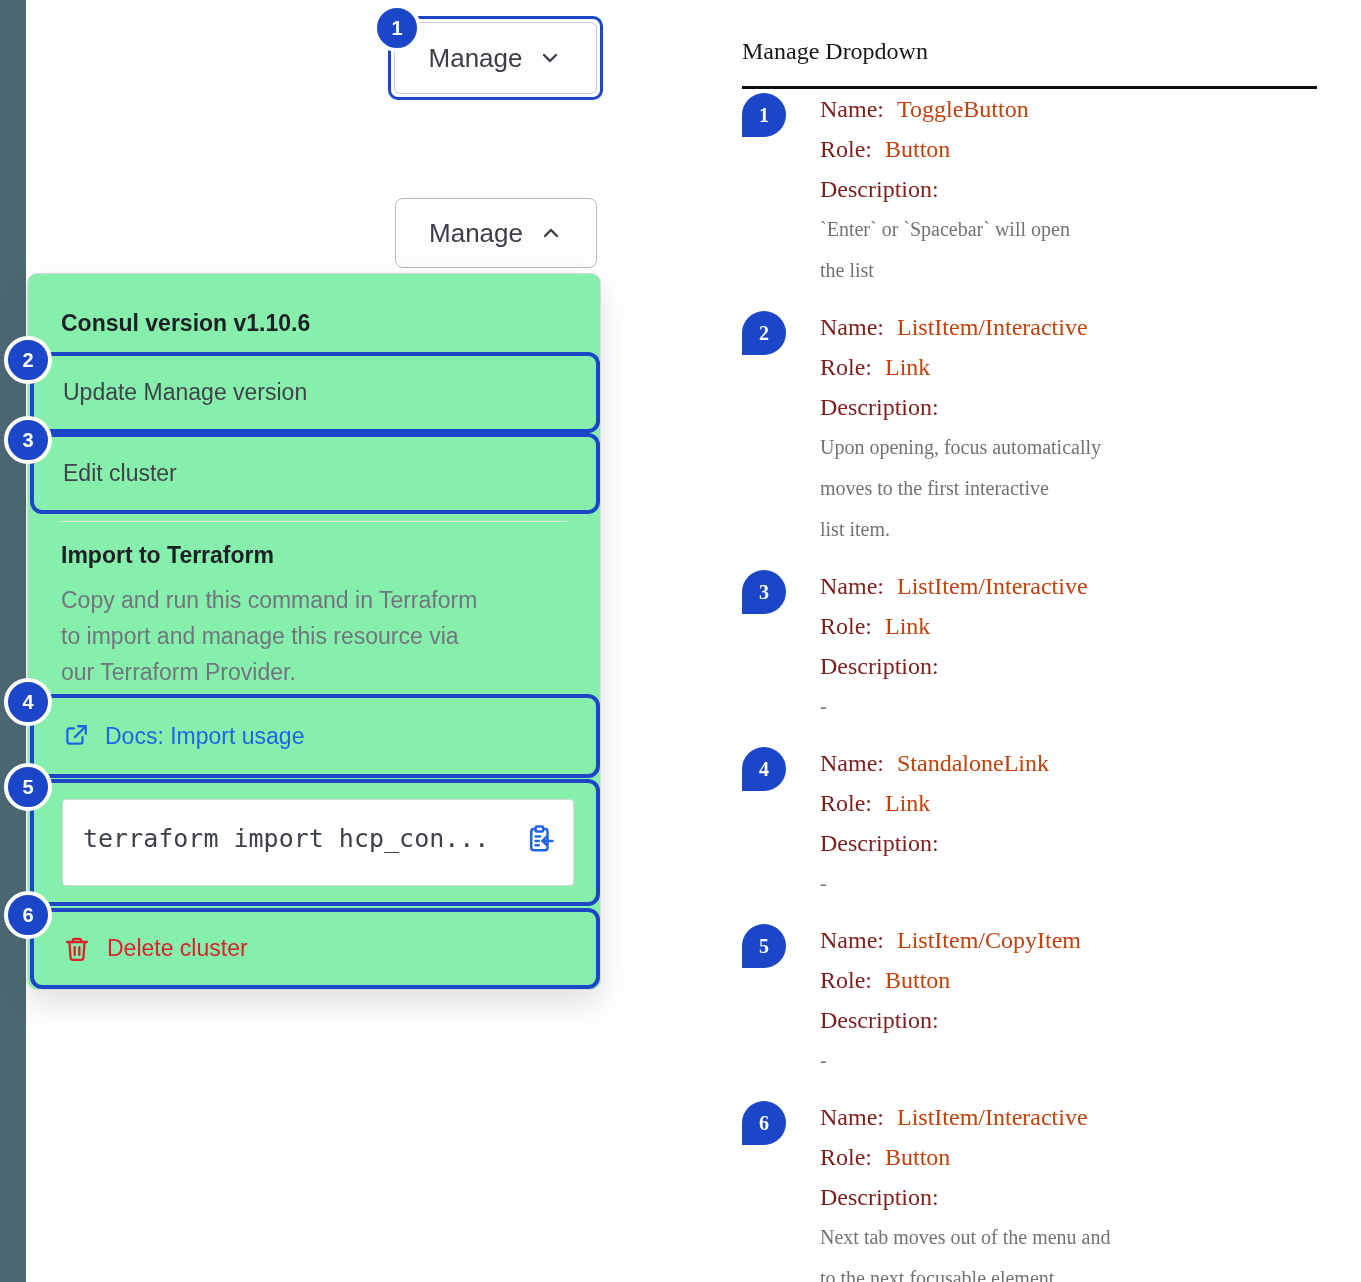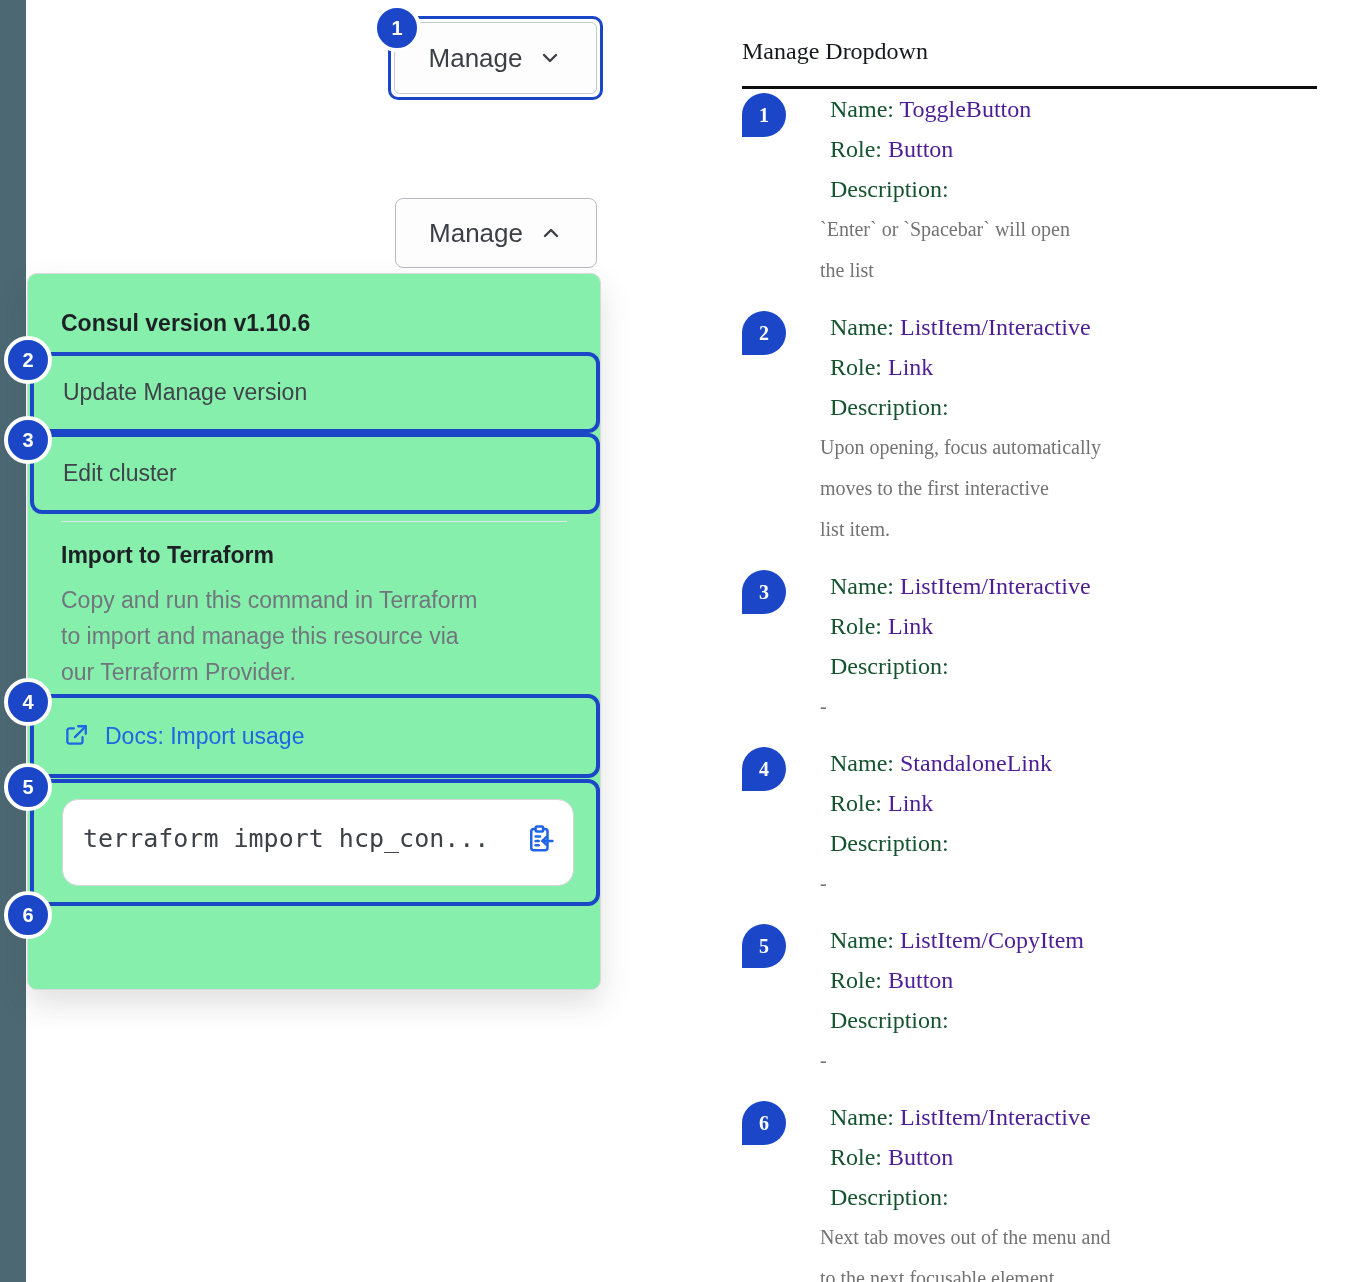--- a/index.html
+++ b/index.html
@@ -33,21 +33,21 @@
   .fb-4 { top:420px; height:84px; }
   .fb-5 { top:505px; height:127px; }
   .fb-6 { top:634px; height:81px; }
   .menu-item-label { padding-left:29px; font-size:23px; color:#3f434a; }
   .divider { position:absolute; left:33px; right:33px; top:247px; height:1px; background:#e4e6e9; }
   .para { position:absolute; left:33px; top:308px; width:510px; font-size:23px; line-height:36px;
           color:#71767d; white-space:pre-line; }
   .link-row { display:flex; align-items:center; gap:16px; padding-left:29px; color:#2065e6;
               font-size:23px; }
   .code-field { margin-left:28px; width:512px; height:87px; border:1px solid #d4d6da;
-                border-radius:16px; background:#ffffff; display:flex; align-items:center;
+                border-radius:4px; background:#ffffff; display:flex; align-items:center;
                 padding:0 18px 8px 20px; }
   .code-text { font-family:"DejaVu Sans Mono", monospace; font-size:25px; color:#3d4148; flex:1; }
   .delete-row { display:flex; align-items:center; gap:16px; padding-left:29px; color:#d7242c;
                 font-size:23px; }
 
   
   .badge-left { position:absolute; width:48px; height:48px; border-radius:50%;
                 background:#1b46c8; border:4px solid #ffffff;
                 display:flex; align-items:center; justify-content:center;
                 color:#ffffff; font-size:20px; font-weight:bold; z-index:5; }
@@ -57,22 +57,22 @@
 
   
   .legend { position:absolute; left:742px; top:36px; width:575px;
             font-family:Liberation Serif, serif; }
   .legend-title { font-size:24px; color:#16181b; line-height:30px; }
   .legend-hr { height:3px; background:#0c0d0e; margin-top:20px; }
   .entry { display:flex; gap:34px; margin-bottom:16px; }
   .entry:first-of-type { margin-top:20px; }
   .entry-text { width:500px; }
   .kv { font-size:24px; line-height:40px; white-space:nowrap; }
-  .kv .lab { color:#14532d;margin-left:10px; }
-  .kv .val { color:#4c1d95; }
+  .kv .lab { color:#7f1d1d; }
+  .kv .val { color:#c2410c;margin-left:7px; }
   .desc { font-size:20px; line-height:41px; color:#737373; white-space:pre-line; }
 
   svg { display:block; }
 </style>
 </head>
 <body>
 
 <div class="stage">
 
   <div class="edge-bar"></div>
@@ -140,20 +140,34 @@
             <line x1="8.5" y1="10" x2="12" y2="10"></line>
             <line x1="8.5" y1="13.5" x2="11" y2="13.5"></line>
             <line x1="8.5" y1="17" x2="11" y2="17"></line>
             <line x1="22" y1="13.5" x2="14" y2="13.5"></line>
             <polyline points="17 10.5 14 13.5 17 16.5"></polyline>
           </svg>
         </span>
       </div>
     </div>
 
+    <div class="focus-box fb-6">
+      <span class="delete-row">
+        <span>
+          <svg width="28" height="28" viewBox="0 0 24 24" fill="none" stroke="#d7242c" stroke-width="2" stroke-linecap="round" stroke-linejoin="round">
+            <path d="M3.5 6h17"></path>
+            <path d="M8.5 6V4.5a1.2 1.2 0 0 1 1.2-1.2h4.6a1.2 1.2 0 0 1 1.2 1.2V6"></path>
+            <path d="M5.5 6l1 13.5a2 2 0 0 0 2 1.8h7a2 2 0 0 0 2-1.8l1-13.5"></path>
+            <line x1="10" y1="10.5" x2="10" y2="17"></line>
+            <line x1="14" y1="10.5" x2="14" y2="17"></line>
+          </svg>
+        </span>
+        <span>Delete cluster</span>
+      </span>
+    </div>
   </div>
 
   <div class="badge-left" style="left:373px; top:4px;">1</div>
   <div class="badge-left" style="left:4px; top:336px;">2</div>
   <div class="badge-left" style="left:4px; top:416px;">3</div>
   <div class="badge-left" style="left:4px; top:678px;">4</div>
   <div class="badge-left" style="left:4px; top:763px;">5</div>
   <div class="badge-left" style="left:4px; top:891px;">6</div>
 
   <div class="legend">

